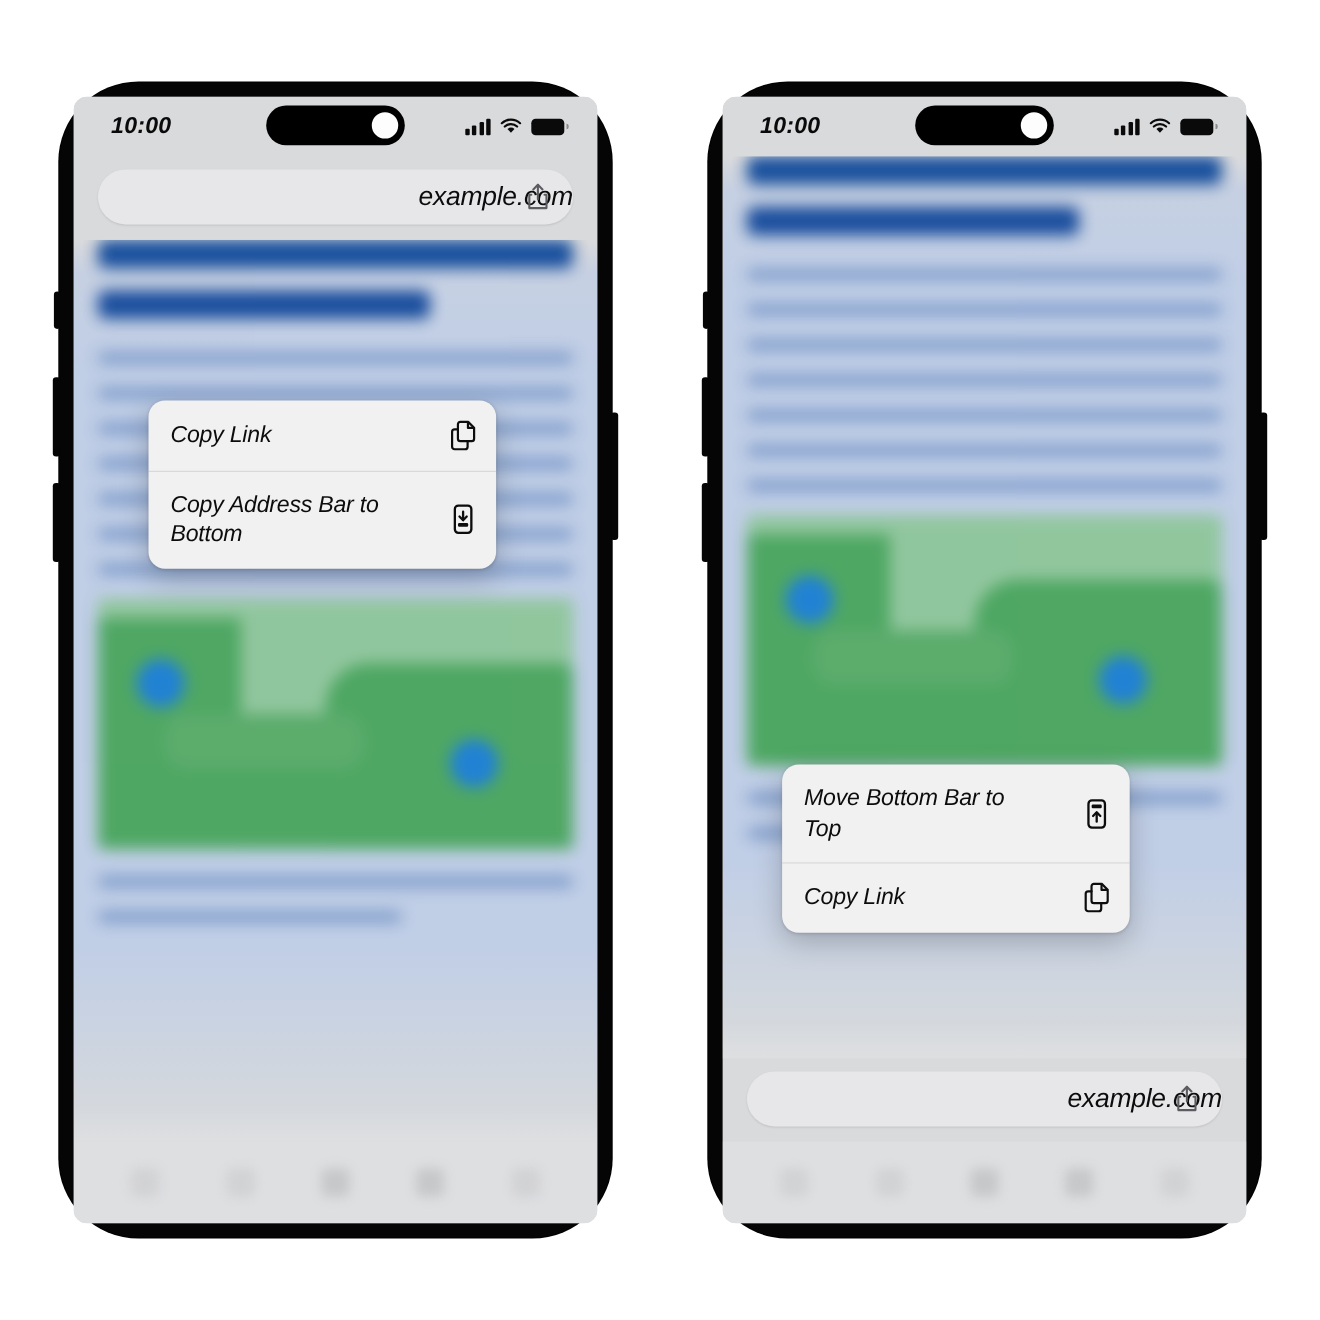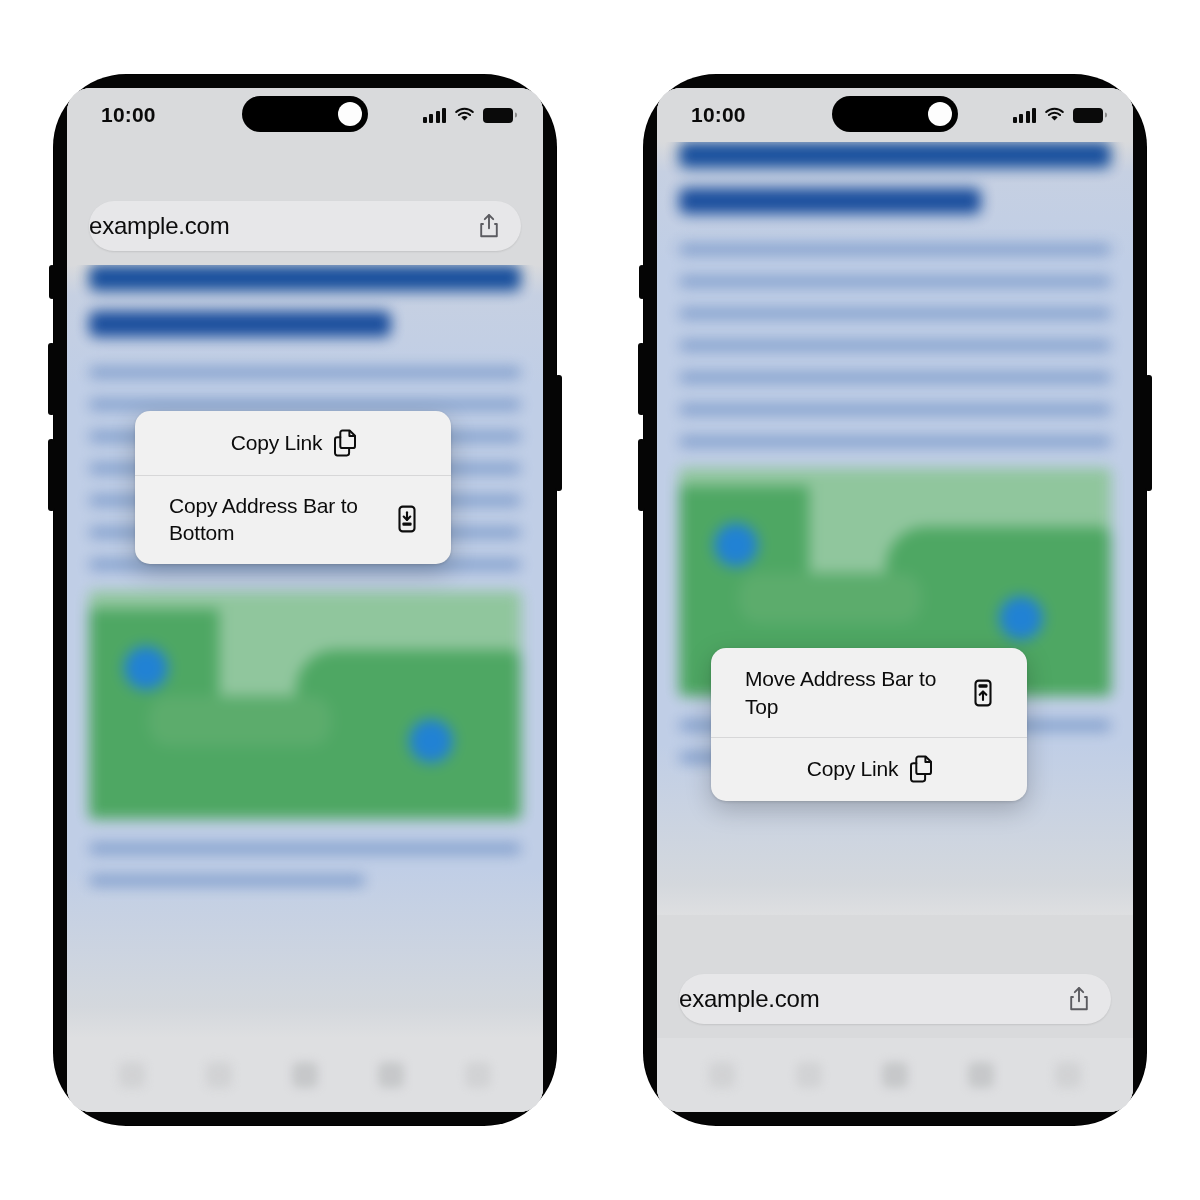--- a/index.html
+++ b/index.html
@@ -34,23 +34,24 @@
     border-radius: 72px;
     box-shadow: 0 0 0 1px #000;
     flex: none;
   }
   .phone-inner {
     position: absolute;
     left: 13px;
     top: 13px;
     right: 13px;
     bottom: 13px;
-    border-radius: 24px;
+    border-radius: 12px;
     overflow: hidden;
     background: #e5e5e5;
+    font-style: italic;
   }
 
   
   .btn-side {
     position: absolute;
     background: #050505;
     border-radius: 3px;
   }
   .btn-silent { left: -5px; top: 190px; width: 6px; height: 34px; }
   .btn-volup  { left: -6px; top: 268px; width: 7px; height: 72px; }
@@ -226,23 +227,22 @@
     z-index: 30;
   }
   .addrwrap.top { background: #d9dadc; }
   .addrbar {
     position: relative;
     height: 50px;
     border-radius: 25px;
     background: #e7e7e9;
     display: flex;
     align-items: center;
-    justify-content: flex-start;
+    justify-content: flex-end;
     box-shadow: 0 1px 2px rgba(0,0,0,0.10);
-    margin-top: 47px;
   }
   .addr-url {
     font-size: 24px;
     color: #0c0c0c;
     letter-spacing: -0.2px;
   }
   .addr-share {
     position: absolute;
     right: 20px;
     top: 50%;
@@ -260,21 +260,21 @@
     box-shadow: 0 8px 26px rgba(0,0,0,0.22), 0 1px 3px rgba(0,0,0,0.14);
     overflow: hidden;
     z-index: 60;
   }
   .menu.m1 { left: 68px; top: 146px; }
   .menu.m2 { left: 54px; bottom: 114px; }
   .menu-item {
     position: relative;
     display: flex;
     align-items: center;
-    justify-content: center;
+    justify-content: space-between;
     gap: 10px;
     padding: 17px 17px 17px 20px;
     min-height: 30px;
   }
   .menu-item + .menu-item::before {
     content: "";
     position: absolute;
     left: 0; right: 0; top: 0;
     height: 1px;
     background: rgba(60,60,67,0.14);
@@ -450,21 +450,21 @@
               <div class="map-pin a"></div>
               <div class="map-pin b"></div>
             </div>
 
             <div class="blk t-line"></div>
             <div class="blk t-line short"></div>
           </div>
 
           <div class="menu m2">
             <div class="menu-item">
-              <span class="menu-label">Move Address Bar to Top</span>
+              <span class="menu-label">Move Bottom Bar to Top</span>
               <span class="menu-icon">
                 <svg viewBox="0 0 26 30" width="26" height="30" aria-hidden="true">
                   <rect x="5.5" y="2.6" width="15" height="24.8" rx="3.2" stroke="#0d0d0d" stroke-width="2.1" fill="none"></rect>
                   <rect x="8.4" y="6.3" width="9.2" height="3.4" rx="1.1" fill="#0d0d0d"></rect>
                   <path d="M13 22.0v-8.0" stroke="#0d0d0d" stroke-width="2.1" stroke-linecap="round"></path>
                   <path d="M9.7 16.8 13 13.4l3.3 3.4" stroke="#0d0d0d" stroke-width="2.1" fill="none" stroke-linecap="round" stroke-linejoin="round"></path>
                 </svg>
               </span>
             </div>
             <div class="menu-item">

